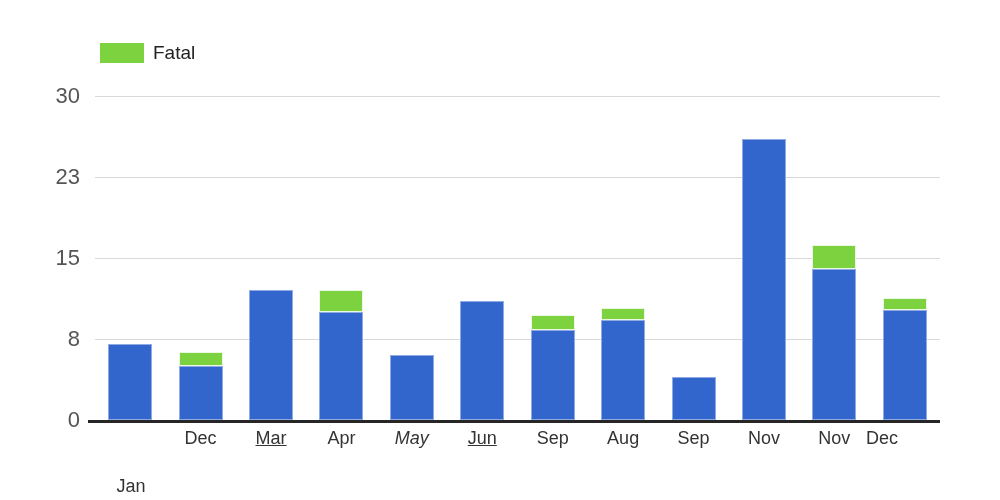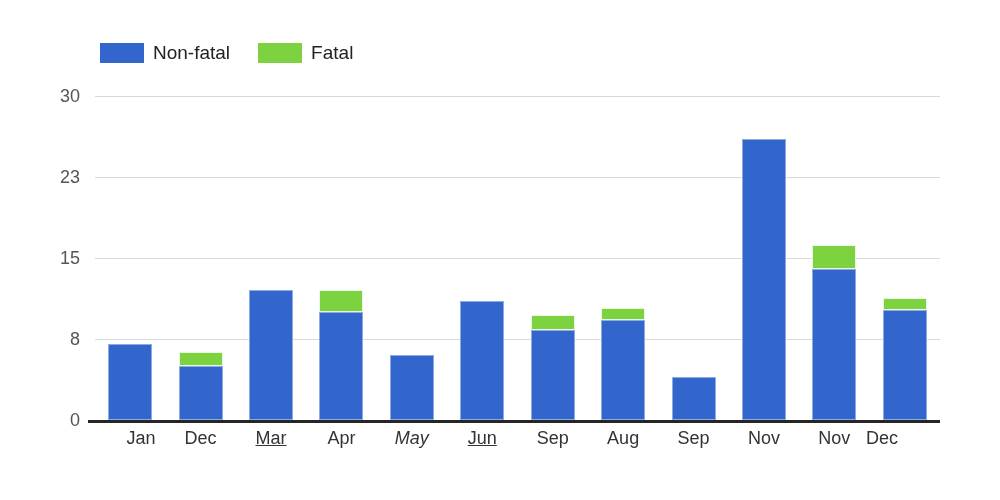--- a/index.html
+++ b/index.html
@@ -76,21 +76,21 @@
     height: 3px;
     background: #262626;
   }
 
   
   .ytick-label {
     position: absolute;
     right: 0;
     width: 46px;
     text-align: right;
-    font-size: 18px;
+    font-size: 22px;
     color: #555555;
     transform: translateY(-50%);
     white-space: nowrap;
   }
   #y-axis {
     position: absolute;
     left: 20px;
     top: 96px;
     width: 60px;
     height: 324px;
@@ -142,24 +142,20 @@
     color: #333333;
     white-space: nowrap;
   }
 </style>
 </head>
 <body>
 
 <div id="chart-root">
 
   <div id="legend">
-    <div class="legend-item">
-      <span class="legend-swatch" style="background: rgb(51, 102, 204);"></span>
-      <span class="legend-label">Non-fatal</span>
-    </div>
     <div class="legend-item">
       <span class="legend-swatch" style="background: rgb(124, 211, 63);"></span>
       <span class="legend-label">Fatal</span>
     </div>
   </div>
 
   <div id="y-axis">
       <div class="ytick-label" style="top: 324px;">0</div>
       <div class="ytick-label" style="top: 243px;">8</div>
       <div class="ytick-label" style="top: 162px;">15</div>
@@ -217,21 +213,21 @@
         <div class="bar-group" style="left: 787.792px;">
           <span class="seg-fatal" style="height: 11.88px; background: rgb(124, 211, 63);"></span>
           <span class="seg-nonfatal" style="height: 110.16px; background: rgb(51, 102, 204);"></span>
         </div>
       </div>
   </div>
 
   <div id="axis-baseline"></div>
 
   <div id="x-axis">
-      <div class="xtick-label" style="left: 11px;">Jan</div>
+      <div class="xtick-label" style="left: 1px; margin-top: 48px;">Jan</div>
       <div class="xtick-label" style="left: 70.625px;">Dec</div>
       <div class="xtick-label" style="left: 141.042px; text-decoration: underline;">Mar</div>
       <div class="xtick-label" style="left: 211.458px;">Apr</div>
       <div class="xtick-label" style="left: 281.875px; font-style: italic;">May</div>
       <div class="xtick-label" style="left: 352.292px; text-decoration: underline;">Jun</div>
       <div class="xtick-label" style="left: 422.708px;">Sep</div>
       <div class="xtick-label" style="left: 493.125px;">Aug</div>
       <div class="xtick-label" style="left: 563.542px;">Sep</div>
       <div class="xtick-label" style="left: 633.958px;">Nov</div>
       <div class="xtick-label" style="left: 704.375px;">Nov</div>

